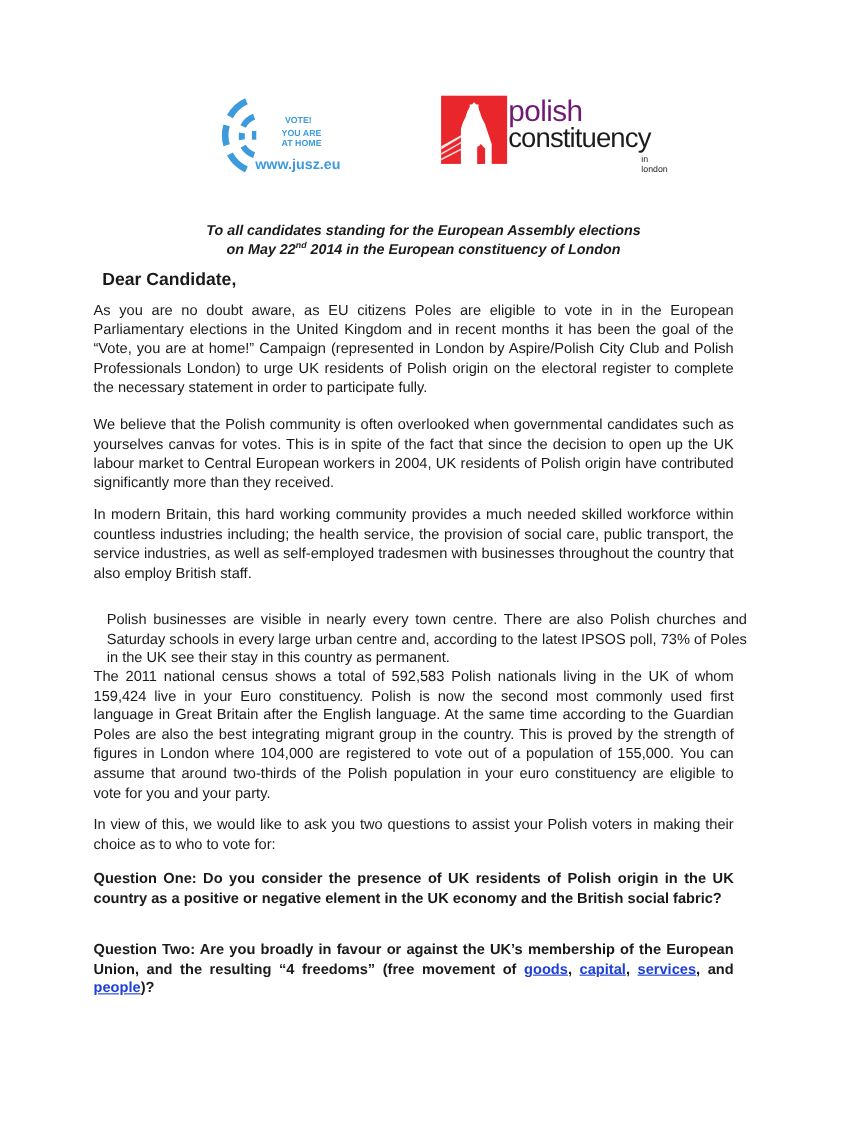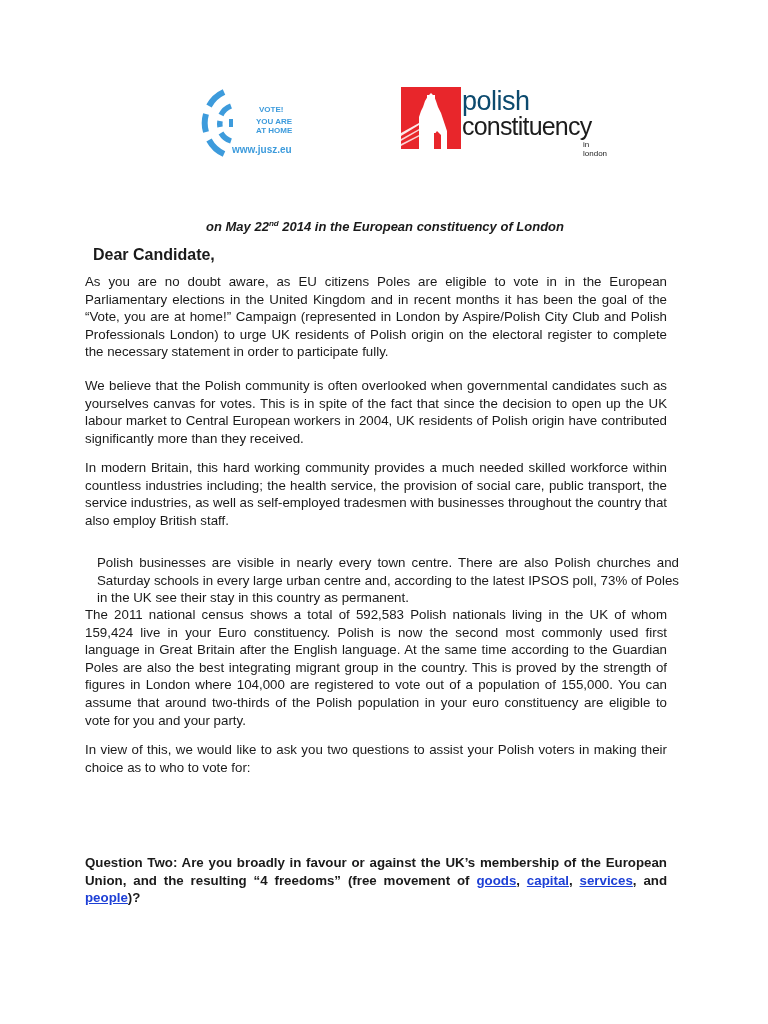--- a/index.html
+++ b/index.html
@@ -6,26 +6,26 @@
   body { width: 768px; height: 1024px; position: relative; overflow: hidden; color: #1a1a1a; font-family: "Liberation Sans", sans-serif; }
   .page { position: absolute; left: 0; top: 0; width: 768px; height: 1024px; background: #fff; }
 
   
   .logo-jusz { position: absolute; left: 200px; top: 86px; width: 110px; height: 76px; }
   .logo-jusz svg { position: absolute; left: 0; top: 0; }
   .jusz-text { position: absolute; left: 52px; font-family: "Liberation Sans", sans-serif; font-weight: bold; color: #3d9bdc; font-size: 8px; line-height: 9px; white-space: nowrap; }
   .jusz-vote { top: 19px; left: 59px; }
   .jusz-you { top: 31px; left: 56px; }
   .jusz-home { top: 40px; left: 56px; }
-  .jusz-url { top: 59px; left: 32px; font-size: 10px; }
+  .jusz-url { top: 59px; left: 32px; font-size: 13px; }
 
   .logo-pp { position: absolute; left: 401px; top: 87px; width: 180px; height: 70px; }
   .pp-red { position: absolute; left: 0; top: 0; width: 60px; height: 62px; background: #e8262b; overflow: hidden; }
   .pp-red svg { position: absolute; left: 0; top: 0; }
-  .pp-polish { position: absolute; left: 61px; top: 0px; font-size: 27px; line-height: 28px; color: #0c4a6e; letter-spacing: -0.5px; }
+  .pp-polish { position: absolute; left: 61px; top: 0px; font-size: 27px; line-height: 28px; color: #701a75; letter-spacing: -0.5px; }
   .pp-professionals { position: absolute; left: 61px; top: 26px; font-size: 25px; line-height: 26px; color: #1c1c1c; letter-spacing: -0.8px; }
   .pp-london { position: absolute; left: 150px; top: 53px; font-size: 8px; line-height: 9px; color: #1c1c1c; margin-left: 32px; }
 
   
   .heading { position: absolute; left: 90px; width: 590px; text-align: center; font-weight: bold; font-style: italic; font-size: 13px; line-height: 17px; }
   .heading-1 { top: 201px; }
   .heading-2 { top: 218px; }
   .heading sup { font-size: 8px; line-height: 0; vertical-align: super; }
 
   .salutation { position: absolute; left: 93px; top: 246px; font-weight: bold; font-size: 16px; line-height: 17px; }
@@ -82,27 +82,29 @@
           <path d="M0 57 L18 48 L18 49.5 L0 59 Z" opacity="0.8"></path>
         </g>
         <rect x="33" y="46" width="4" height="16" fill="#e8262b"></rect>
       </svg>
     </div>
     <span class="pp-polish">polish</span>
     <span class="pp-professionals">constituency</span>
     <span class="pp-london">in london</span>
   </div>
 
+  <div class="heading heading-1">To all candidates standing for the European Assembly elections</div>
   <div class="heading heading-2"><span>on May 22</span><sup>nd</sup><span> 2014 in the European constituency of London</span></div>
 
   <div class="salutation">Dear Candidate,</div>
 
   <p class="para p1" style="margin:0">As you are no doubt aware, as EU citizens Poles are eligible to vote in in the European Parliamentary elections in the United Kingdom and in recent months it has been the goal of the “Vote, you are at home!” Campaign (represented in London by Aspire/Polish City Club and Polish Professionals London) to urge UK residents of Polish origin on the electoral register to complete the necessary statement in order to participate fully.</p>
   <p class="para p2" style="margin:0">We believe that the Polish community is often overlooked when governmental candidates such as yourselves canvas for votes. This is in spite of the fact that since the decision to open up the UK labour market to Central European workers in 2004, UK residents of Polish origin have contributed significantly more than they received.</p>
   <p class="para p3" style="margin:0">In modern Britain, this hard working community provides a much needed skilled workforce within countless industries including; the health service, the provision of social care, public transport, the service industries, as well as self-employed tradesmen with businesses throughout the country that also employ British staff.</p>
   <p class="para p4" style="margin:12px">Polish businesses are visible in nearly every town centre. There are also Polish churches and Saturday schools in every large urban centre and, according to the latest IPSOS poll, 73% of Poles in the UK see their stay in this country as permanent.</p>
   <p class="para p5" style="margin:0">The 2011 national census shows a total of 592,583 Polish nationals living in the UK of whom 159,424 live in your Euro constituency. Polish is now the second most commonly used first language in Great Britain after the English language. At the same time according to the Guardian Poles are also the best integrating migrant group in the country. This is proved by the strength of figures in London where 104,000 are registered to vote out of a population of 155,000. You can assume that around two-thirds of the Polish population in your euro constituency are eligible to vote for you and your party.</p>
   <p class="para p6" style="margin:0">In view of this, we would like to ask you two questions to assist your Polish voters in making their choice as to who to vote for:</p>
 
+  <p class="para q1" style="margin:0">Question One: Do you consider the presence of UK residents of Polish origin in the UK  country as a positive or negative element in the UK economy and the British social fabric?</p>
 
   <p class="para q2" style="margin:0"><span>Question Two: Are you broadly in favour or against the UK’s membership of the European Union, and the resulting “4 freedoms” (free movement of </span><a class="link" href="#">goods</a><span>, </span><a class="link" href="#">capital</a><span>, </span><a class="link" href="#">services</a><span>, and </span><a class="link" href="#">people</a><span>)?</span></p>
 
 </div>
 
 </body></html>

